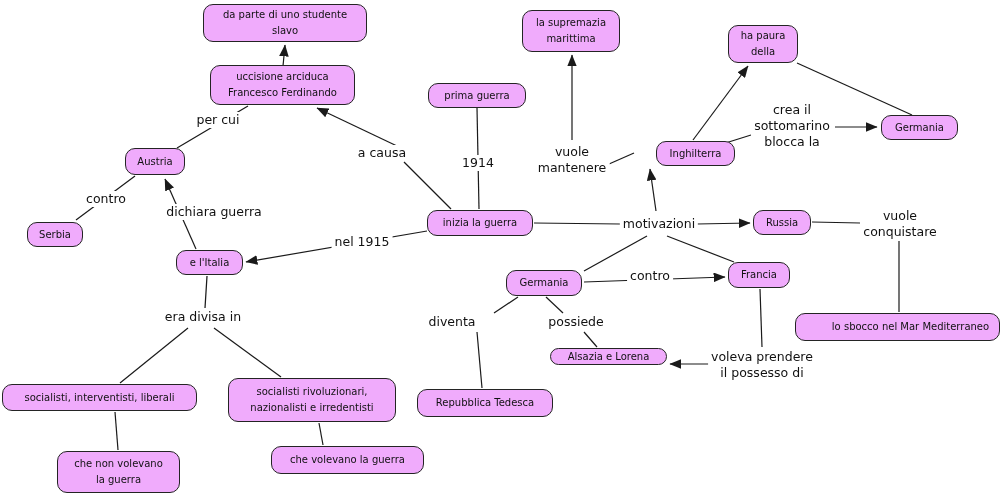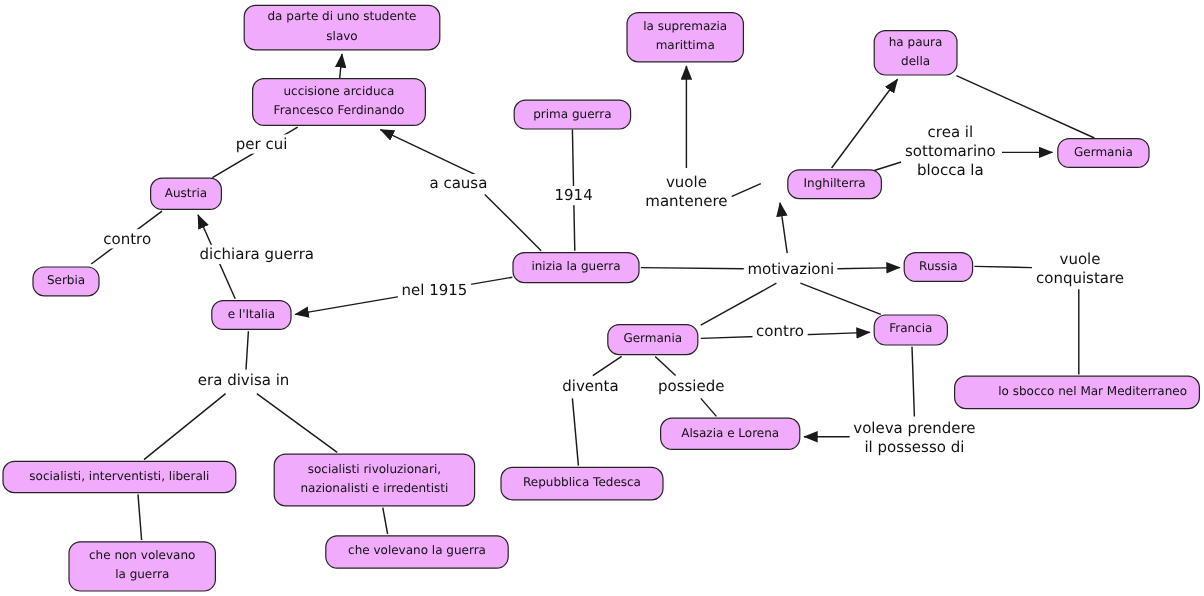--- a/index.html
+++ b/index.html
@@ -75,21 +75,21 @@
   <div class="elabel" style="left:792px;top:102px;">crea il
 sottomarino
 blocca la</div>
   <div class="elabel" style="left:106px;top:191px;">contro</div>
   <div class="elabel" style="left:182px;top:204px;margin-left:32px;">dichiara guerra</div>
   <div class="elabel" style="left:362px;top:234px;">nel 1915</div>
   <div class="elabel" style="left:659px;top:216px;">motivazioni</div>
   <div class="elabel" style="left:900px;top:208px;">vuole
 conquistare</div>
   <div class="elabel" style="left:650px;top:268px;">contro</div>
-  <div class="elabel" style="left:492px;top:314px;text-align:center;">diventa</div>
+  <div class="elabel" style="left:452px;top:314px;text-align:center;">diventa</div>
   <div class="elabel" style="left:576px;top:314px;">possiede</div>
   <div class="elabel" style="left:762px;top:349px;">voleva prendere
 il possesso di</div>
   <div class="elabel" style="left:203px;top:309px;">era divisa in</div>
 
   <div class="node" style="left:203px;top:4px;width:164px;height:38px;">da parte di uno studente
 slavo</div>
   <div class="node" style="left:210px;top:65px;width:145px;height:40px;">uccisione arciduca
 Francesco Ferdinando</div>
   <div class="node" style="left:428px;top:83px;width:98px;height:25px;">prima guerra</div>
@@ -100,21 +100,21 @@
   <div class="node" style="left:881px;top:115px;width:77px;height:25px;">Germania</div>
   <div class="node" style="left:636px;top:141px;width:79px;height:25px;margin-left:20px;">Inghilterra</div>
   <div class="node" style="left:125px;top:148px;width:60px;height:27px;">Austria</div>
   <div class="node" style="left:27px;top:222px;width:56px;height:25px;">Serbia</div>
   <div class="node" style="left:427px;top:210px;width:106px;height:26px;">inizia la guerra</div>
   <div class="node" style="left:753px;top:210px;width:58px;height:25px;">Russia</div>
   <div class="node" style="left:176px;top:250px;width:67px;height:25px;">e l'Italia</div>
   <div class="node" style="left:506px;top:270px;width:76px;height:26px;">Germania</div>
   <div class="node" style="left:728px;top:262px;width:62px;height:26px;">Francia</div>
   <div class="node" style="left:795px;top:313px;width:205px;height:28px;padding-left:30px;">lo sbocco nel Mar Mediterraneo</div>
-  <div class="node" style="left:550px;top:348px;width:117px;height:27px;">Alsazia e Lorena</div>
+  <div class="node" style="left:550px;top:348px;width:117px;height:17px;">Alsazia e Lorena</div>
   <div class="node" style="left:417px;top:389px;width:136px;height:28px;">Repubblica Tedesca</div>
   <div class="node" style="left:2px;top:384px;width:195px;height:27px;">socialisti, interventisti, liberali</div>
   <div class="node" style="left:228px;top:378px;width:168px;height:44px;">socialisti rivoluzionari,
 nazionalisti e irredentisti</div>
   <div class="node" style="left:57px;top:451px;width:123px;height:42px;">che non volevano
 la guerra</div>
   <div class="node" style="left:247px;top:446px;width:153px;height:28px;margin-left:24px;">che volevano la guerra</div>
 
 </div>
 

